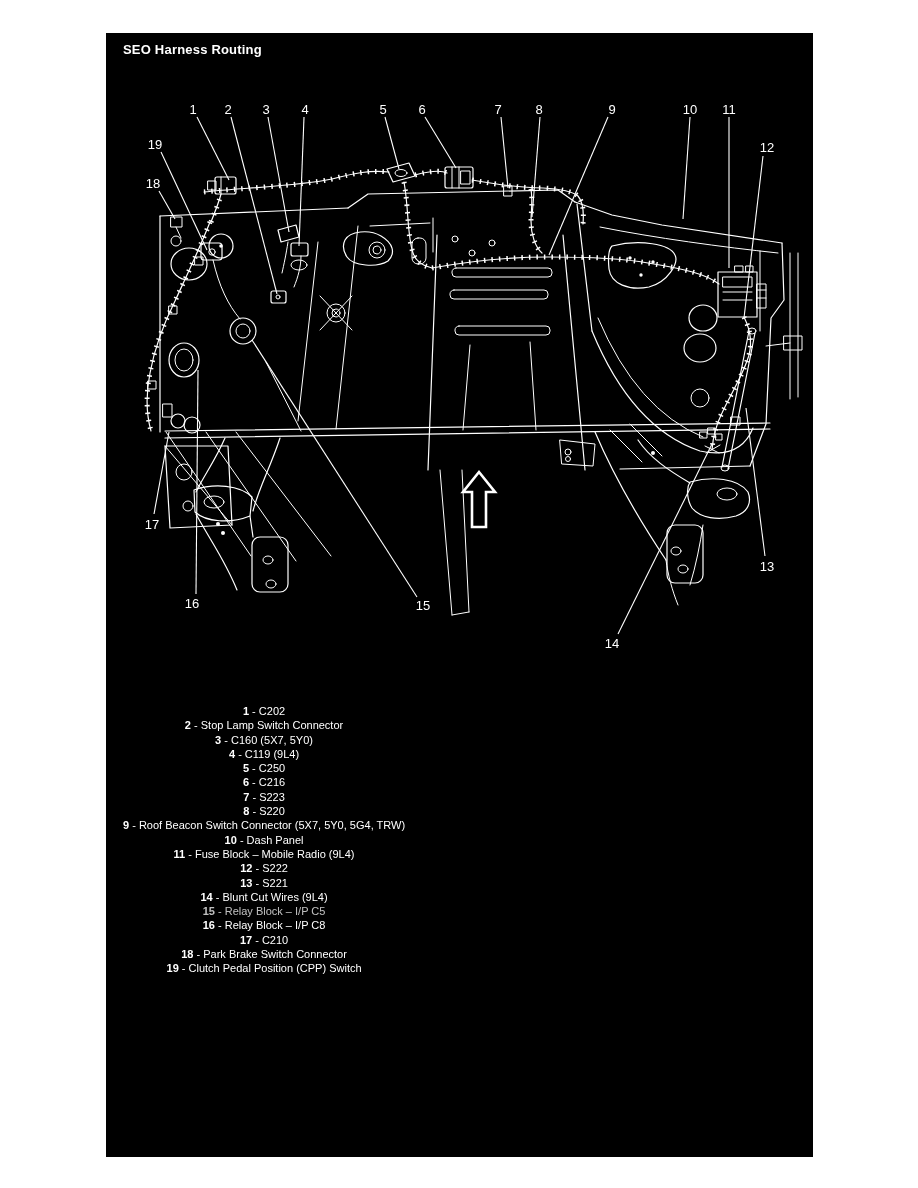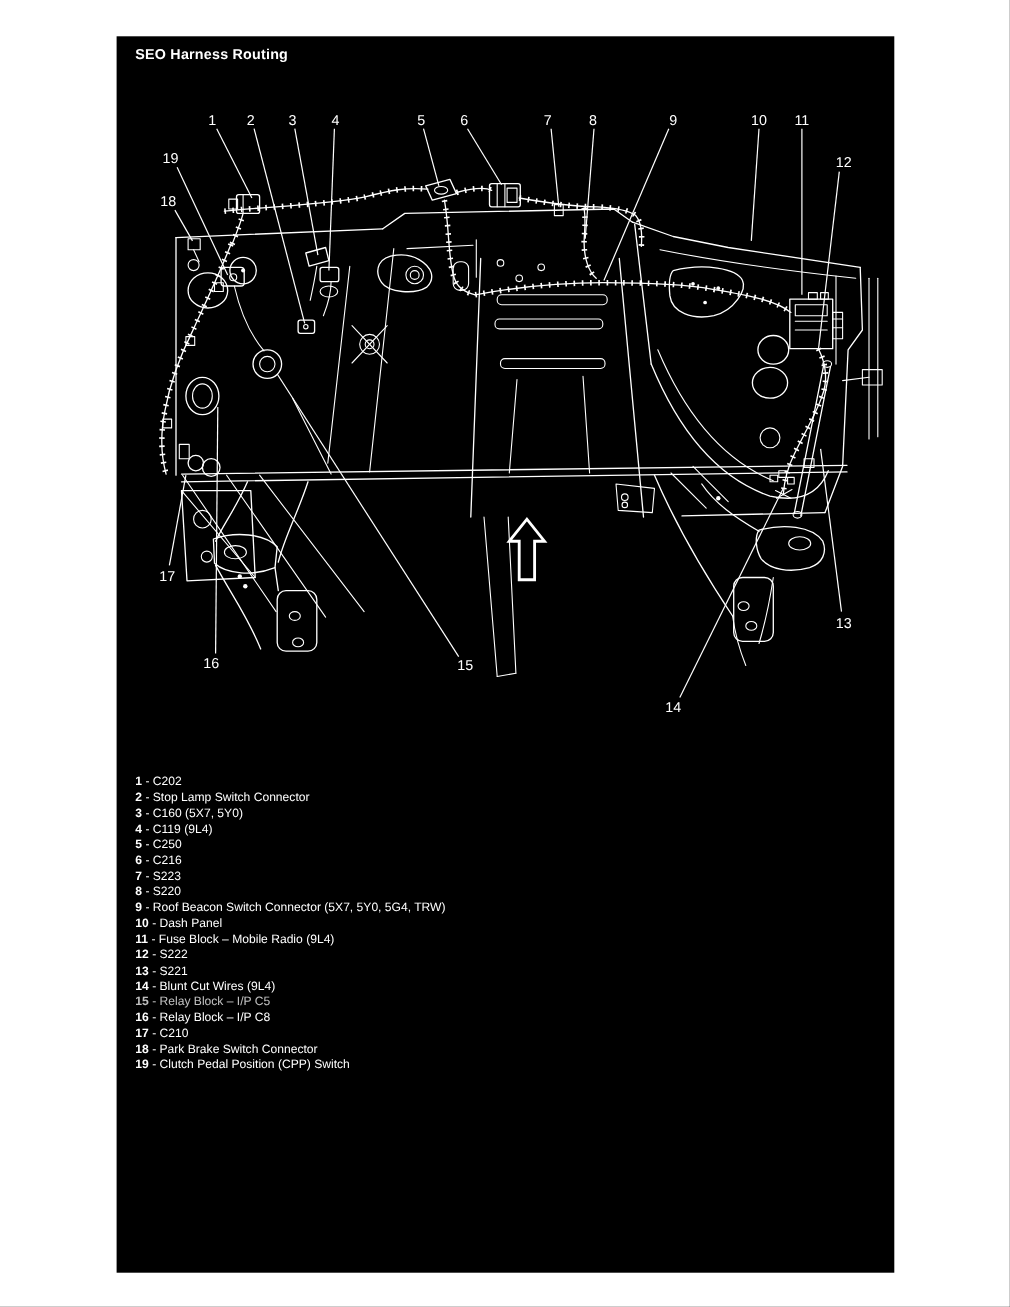--- a/index.html
+++ b/index.html
@@ -20,21 +20,21 @@
   .s{stroke:#fff;fill:none;stroke-width:1.2;stroke-linecap:round;stroke-linejoin:round}
   .thin{stroke-width:1}
   .braid{stroke:#fff;fill:none;stroke-width:5;stroke-dasharray:1.5 6;stroke-linecap:butt}
   .dot{fill:#fff;stroke:none}
   .arrow{fill:#000;stroke:#fff;stroke-width:2.6;stroke-linejoin:miter}
   .callout-line{stroke:#fff;stroke-width:1.1}
   .callout-text{fill:#fff;font-size:13px;font-family:"Liberation Sans",sans-serif}
   
   .legend{
     position:absolute;left:17px;top:671px;
-    font-size:11px;line-height:14.3px;white-space:nowrap;
+    font-size:11px;line-height:14.3px;white-space:nowrap;text-align:center;
   }
   .legend-row .num{font-weight:bold}
   .legend-row.faded{opacity:.75}
 </style>
 </head>
 <body>
 
 <div class="figure-plate">
   <div class="figure-title">SEO Harness Routing</div>
 

